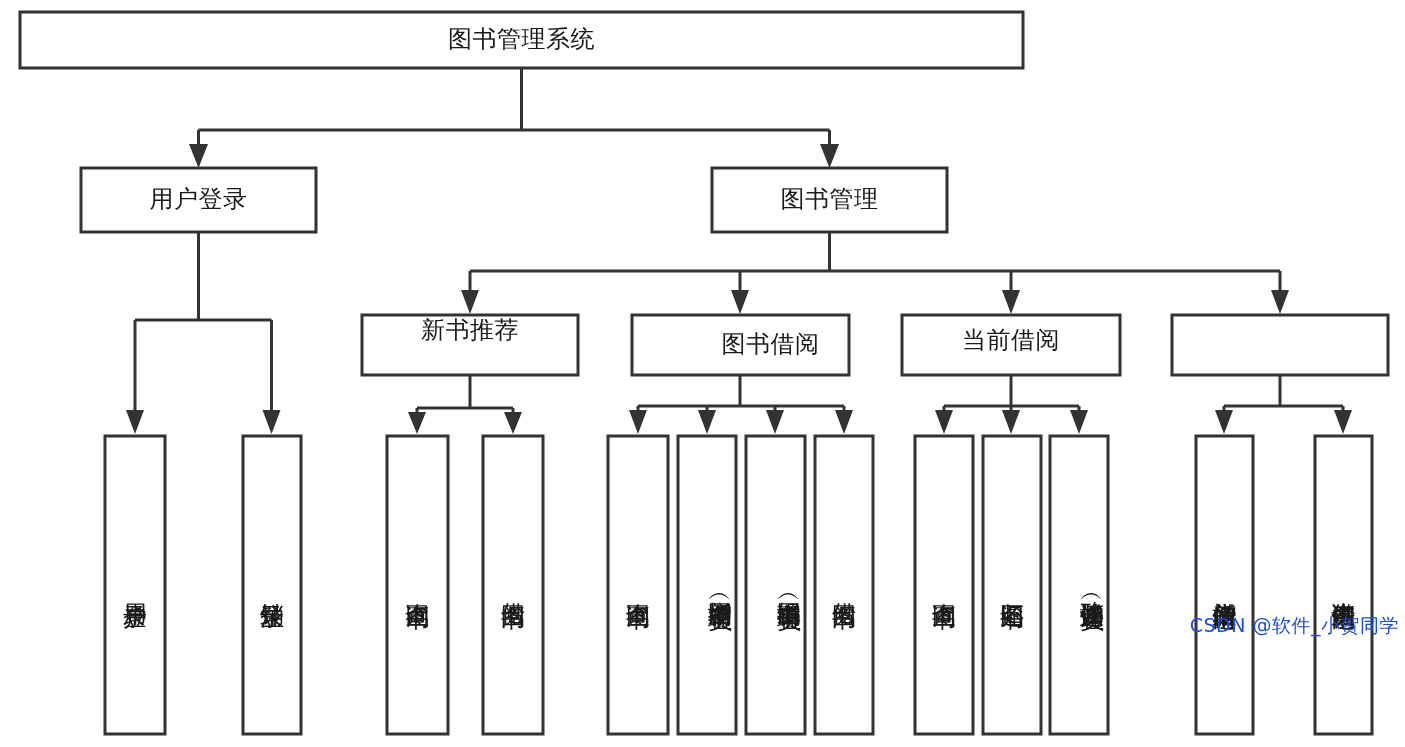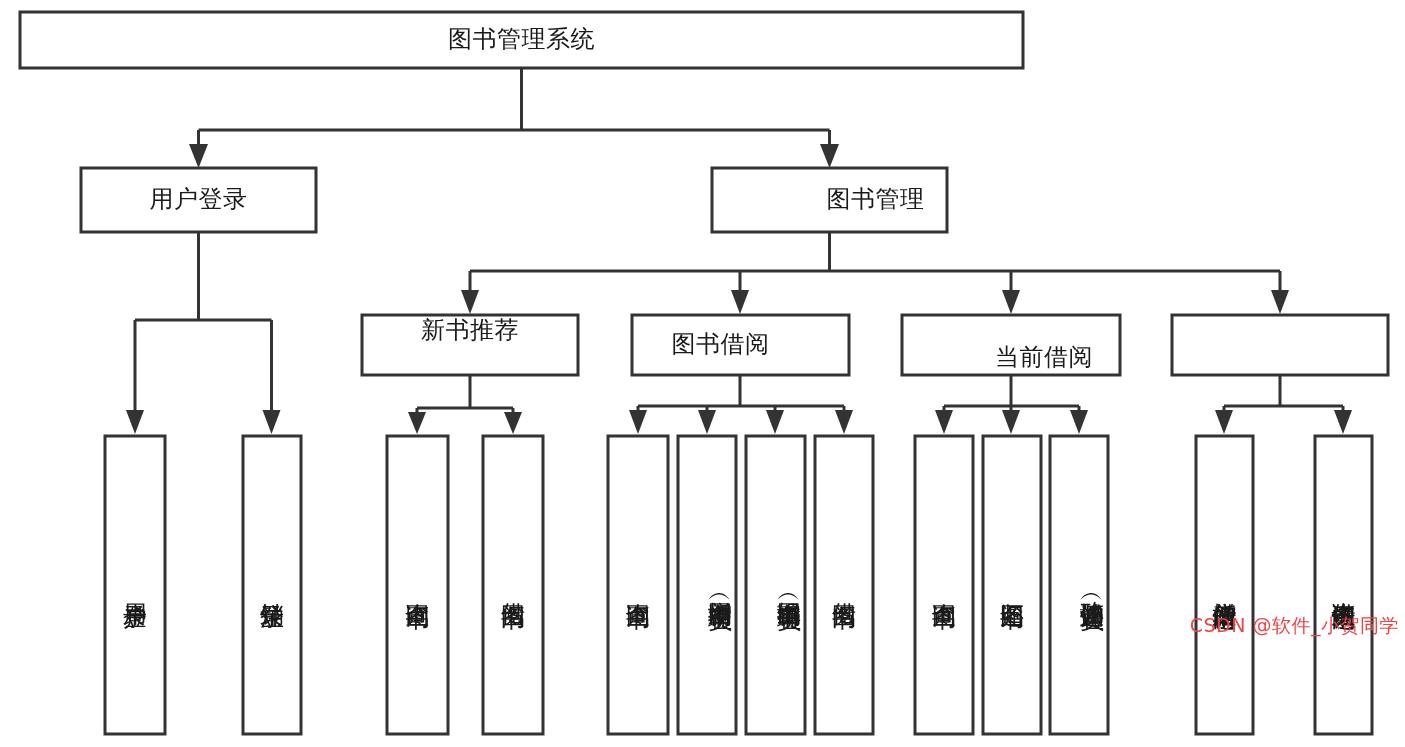--- a/index.html
+++ b/index.html
@@ -69,21 +69,21 @@
     padding-top: 2px;
     box-sizing: border-box;
   }
   .node-label-v.centered {
     align-items: center;
   }
   .watermark {
     position: absolute;
     right: 6px;
     bottom: 4px;
-    color: #ef4444;
+    color: #1d4ed8;
     font-size: 19px;
     letter-spacing: 0.5px;
     white-space: nowrap;
     pointer-events: none;
   }
 </style>
 </head>
 <body>
 
 <div id="diagram-root">
@@ -175,25 +175,25 @@
       <rect class="node-box" x="983" y="436" width="58" height="298"></rect>
       <rect class="node-box" x="1050" y="436" width="58" height="298"></rect>
       <rect class="node-box" x="1196" y="436" width="57" height="298"></rect>
       <rect class="node-box" x="1315" y="436" width="57" height="298"></rect>
     </g>
   </svg>
 
   <div class="node-label-h" style="left:20px; top:12px; width:1003px; height:56px;">图书管理系统</div>
 
   <div class="node-label-h" style="left:81px; top:168px; width:235px; height:64px;">用户登录</div>
-  <div class="node-label-h" style="left:712px; top:168px; width:235px; height:64px;padding-left:46px;">图书管理</div>
+  <div class="node-label-h" style="left:712px; top:168px; width:235px; height:64px;">图书管理</div>
 
   <div class="node-label-h" style="left:362px; top:301px; width:216px; height:60px;">新书推荐</div>
-  <div class="node-label-h" style="left:612px; top:315px; width:217px; height:60px;border-radius:30px;">图书借阅</div>
-  <div class="node-label-h" style="left:902px; top:328px; width:218px; height:60px;margin-left:33px;">当前借阅</div>
+  <div class="node-label-h" style="left:662px; top:315px; width:217px; height:60px;border-radius:30px;">图书借阅</div>
+  <div class="node-label-h" style="left:902px; top:311px; width:218px; height:60px;">当前借阅</div>
 
   <div class="node-label-v centered" style="left:105px; top:436px; width:60px; height:298px;">用户登录</div>
   <div class="node-label-v centered" style="left:243px; top:436px; width:58px; height:298px;">注销登录</div>
   <div class="node-label-v centered" style="left:387px; top:436px; width:61px; height:298px;">查询图书</div>
   <div class="node-label-v centered" style="left:483px; top:436px; width:60px; height:298px;">借阅图书</div>
   <div class="node-label-v centered" style="left:608px; top:436px; width:60px; height:298px;">查询图书</div>
   <div class="node-label-v" style="left:678px; top:436px; width:58px; height:298px;">新增图书（管理员）</div>
   <div class="node-label-v" style="left:746px; top:436px; width:59px; height:298px;">编辑图书（管理员）</div>
   <div class="node-label-v centered" style="left:815px; top:436px; width:58px; height:298px;">借阅图书</div>
   <div class="node-label-v centered" style="left:915px; top:436px; width:58px; height:298px;">查询图书</div>

